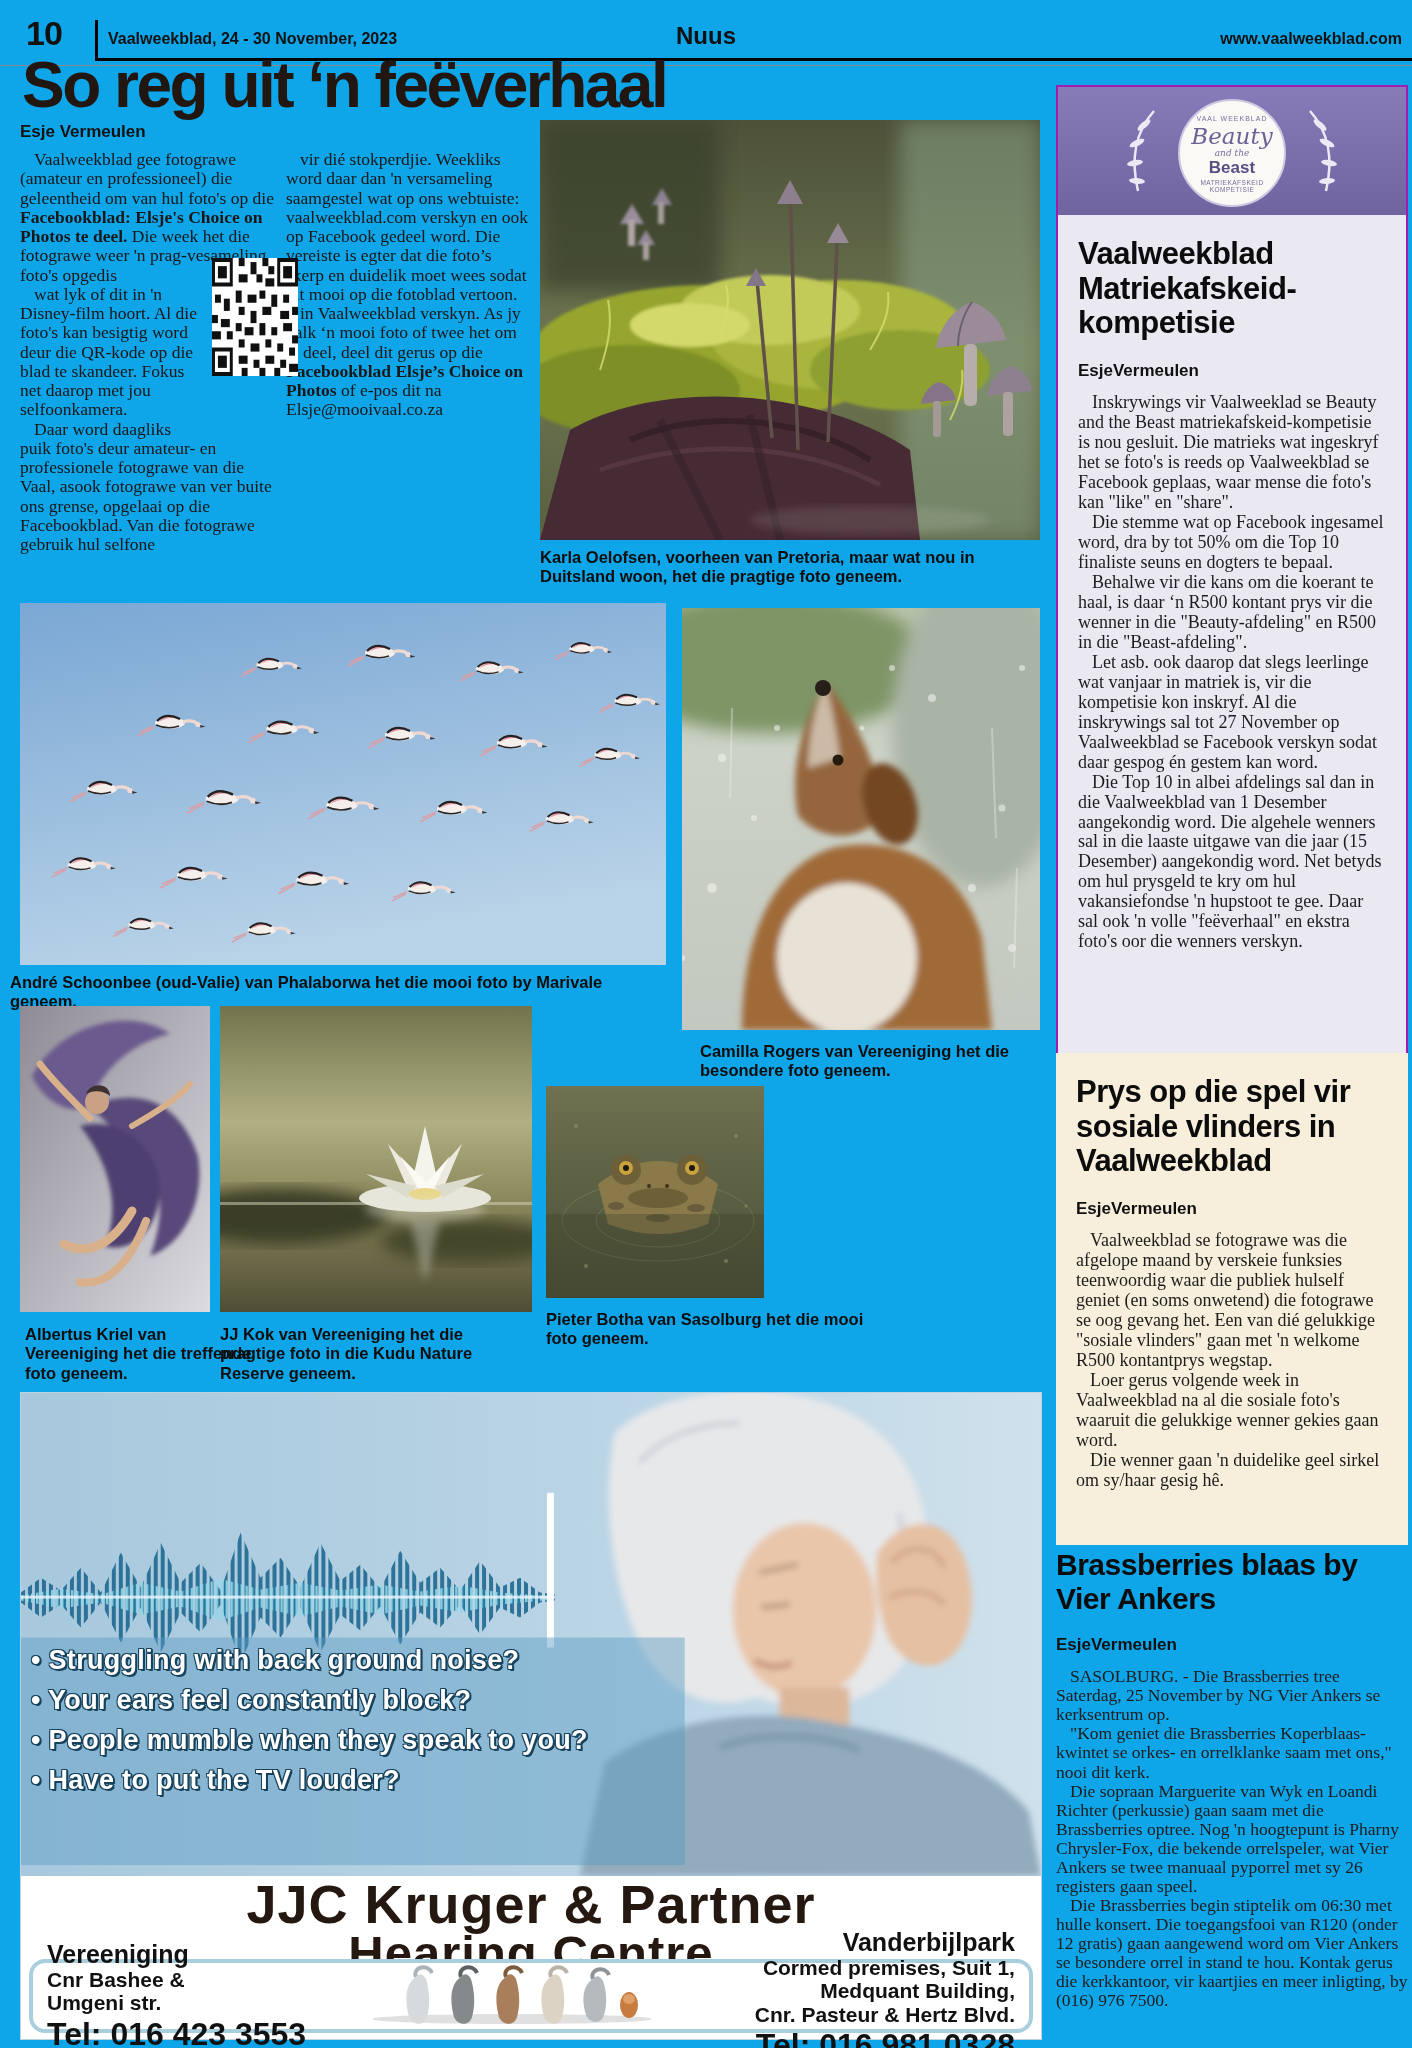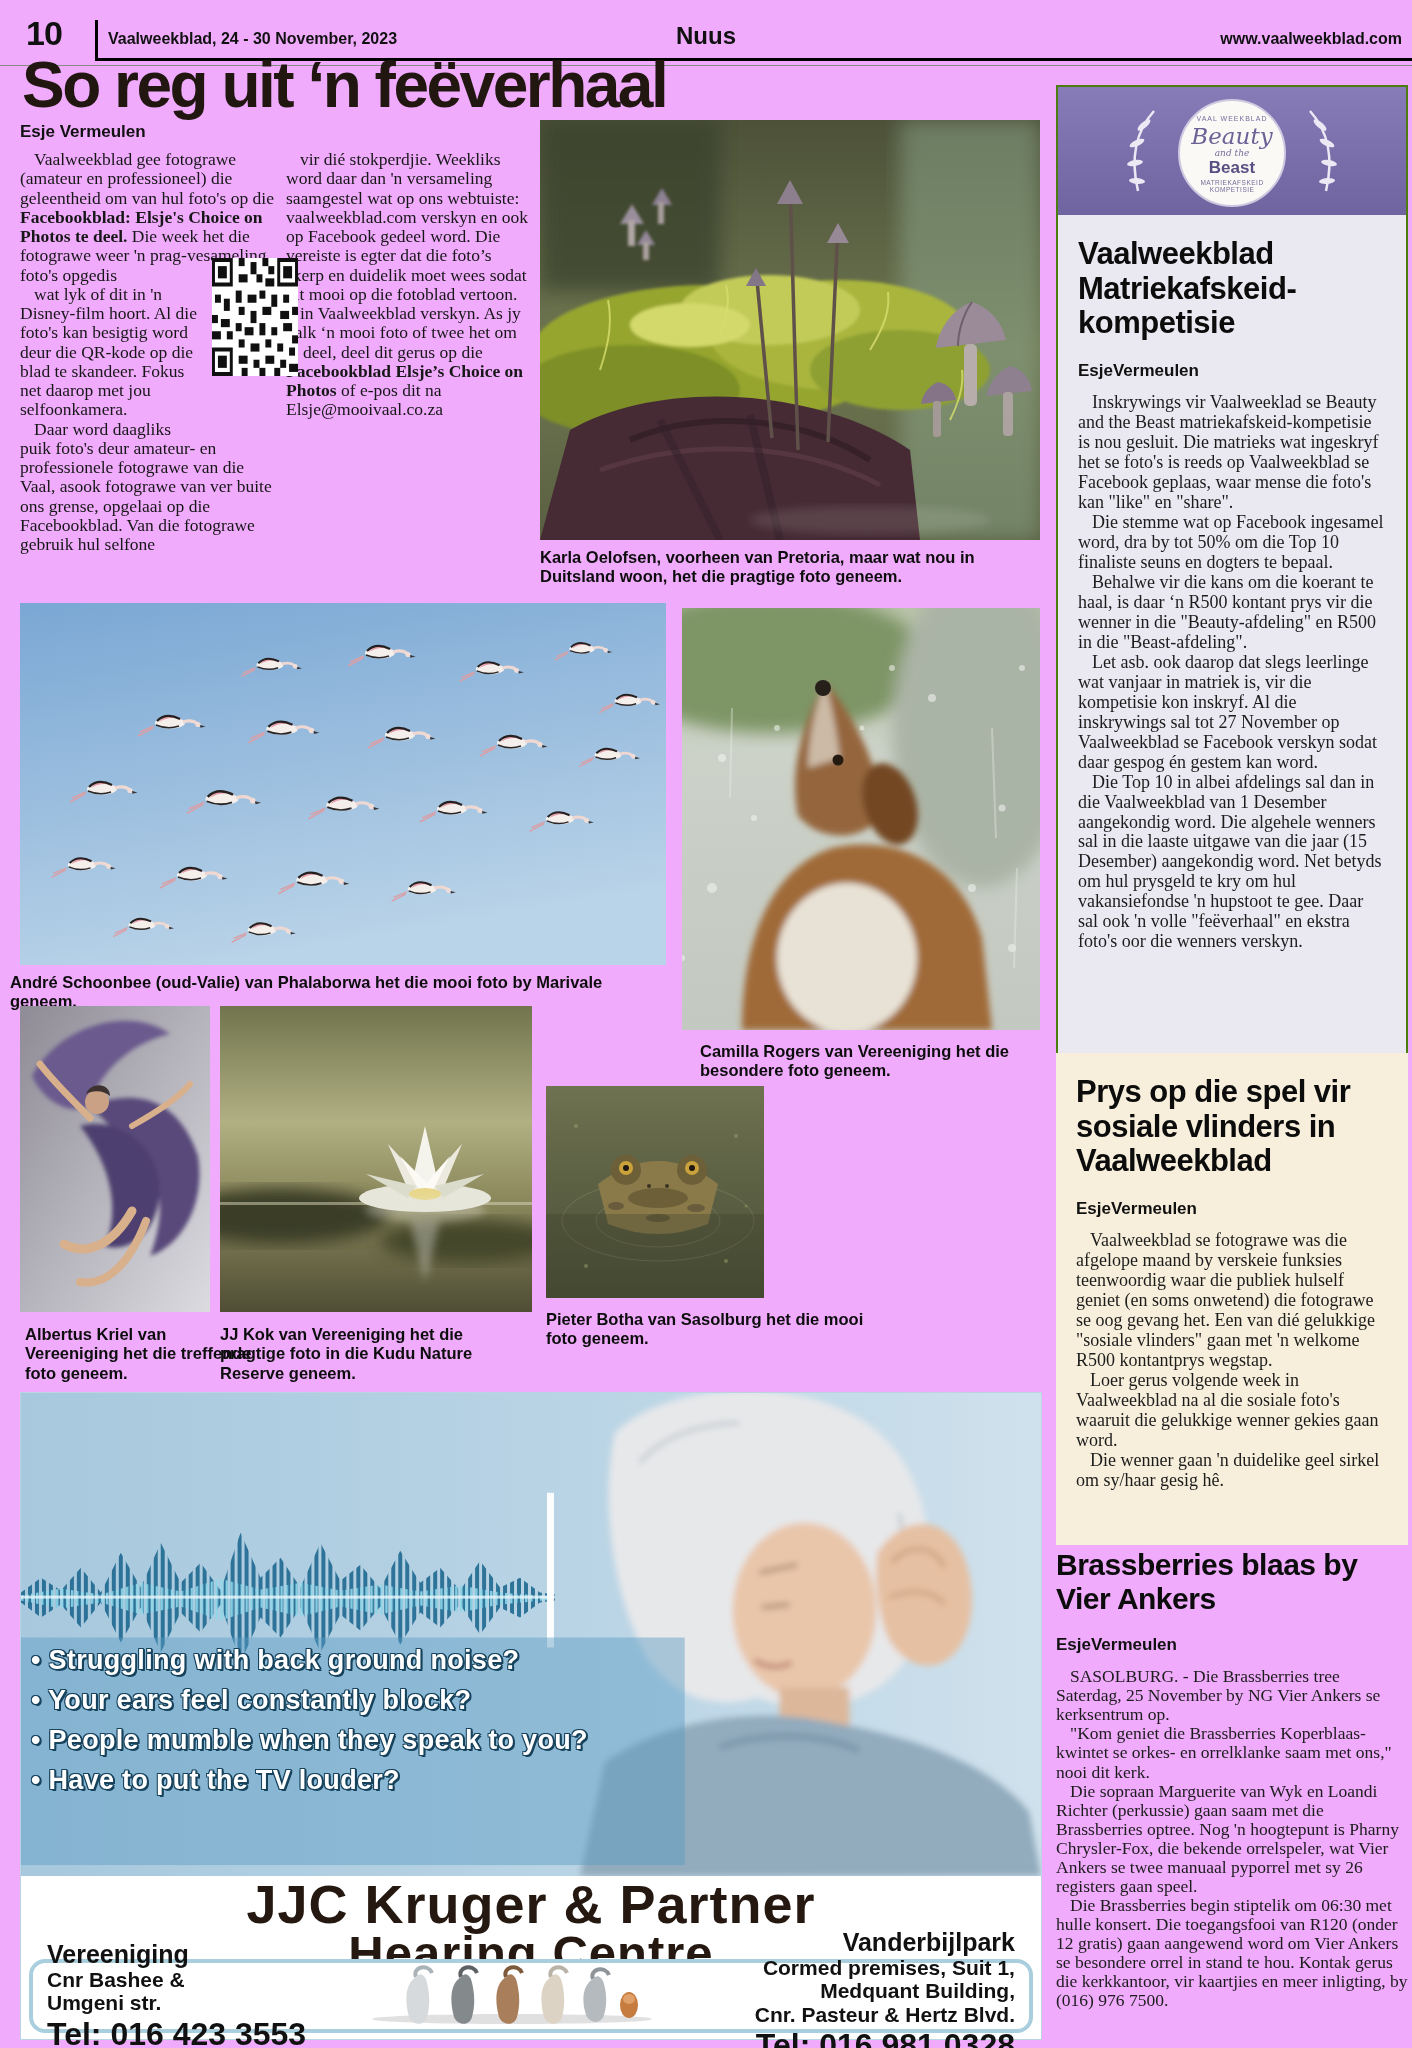--- a/index.html
+++ b/index.html
@@ -1,16 +1,16 @@
 <!DOCTYPE html>
 <html><head>
 <meta charset="utf-8">
 <style>
   html,body{margin:0;padding:0;background:#e9e9e9;}
-  .page{position:relative;width:1412px;height:2048px;background:#f0abfc;overflow:hidden;
+  .page{position:relative;width:1412px;height:2048px;background:#0ea5e9;overflow:hidden;
         font-family:"Liberation Sans",sans-serif;color:#111;}
   
   .pageno{position:absolute;left:26px;top:14px;font-size:34px;font-weight:bold;letter-spacing:-1px;}
   .hdr-vline{position:absolute;left:95px;top:20px;width:3px;height:40px;background:#000;}
   .hdr-date{position:absolute;left:108px;top:30px;font-size:16px;font-weight:bold;}
   .hdr-section{position:absolute;left:0;right:0;top:22px;text-align:center;font-size:24px;font-weight:bold;}
   .hdr-url{position:absolute;right:10px;top:30px;font-size:16px;font-weight:bold;}
   .hdr-rule1{position:absolute;left:95px;right:0;top:58px;height:3px;background:#000;}
   .hdr-rule2{position:absolute;left:0;right:0;top:65px;height:1px;background:#8a8a8a;}
   
@@ -21,21 +21,21 @@
   .col1{left:20px;top:150px;width:260px;}
   .col2{left:286px;top:150px;width:246px;}
   .sp-r{float:right;width:82px;height:150px;}
   .sp-l{float:left;width:52px;height:150px;}
   .qr{position:absolute;left:212px;top:258px;width:86px;height:118px;}
   
   .photo{position:absolute;overflow:hidden;background:#b9b9b9;}
   .photo svg{display:block;width:100%;height:100%;}
   .cap{position:absolute;font-size:16.5px;font-weight:bold;line-height:1.18;color:#0d0d0d;}
   
-  .sb1{position:absolute;left:1056px;top:85px;width:352px;height:1078px;background:#eae8f1;border:2px solid #4d7c0f;box-sizing:border-box;}
+  .sb1{position:absolute;left:1056px;top:85px;width:352px;height:1078px;background:#eae8f1;border:2px solid #a21caf;box-sizing:border-box;}
   .sb1-band{position:relative;height:128px;background:linear-gradient(#887cb8,#6f64a0);}
   .bb-logo{position:absolute;left:50%;top:12px;transform:translateX(-50%);width:104px;height:104px;border-radius:50%;
            background:#faf9f6;border:2px solid #cfc8e0;text-align:center;color:#776c9d;line-height:1;}
   .bb-top{font-size:7px;letter-spacing:1px;margin-top:14px;}
   .bb-script{font-family:"DejaVu Serif",serif;font-style:italic;font-size:23px;margin-top:3px;color:#6d6296;}
   .bb-andthe{font-family:"DejaVu Serif",serif;font-style:italic;font-size:9px;margin-top:1px;}
   .bb-beast{font-family:Liberation Sans, sans-serif;font-weight:bold;font-size:17px;margin-top:1px;color:#594f82;}
   .bb-bottom{font-size:6.5px;letter-spacing:.5px;margin-top:4px;}
   .laurel{position:absolute;top:18px;width:40px;height:92px;}
   .sb-pad{padding:0 20px;}

